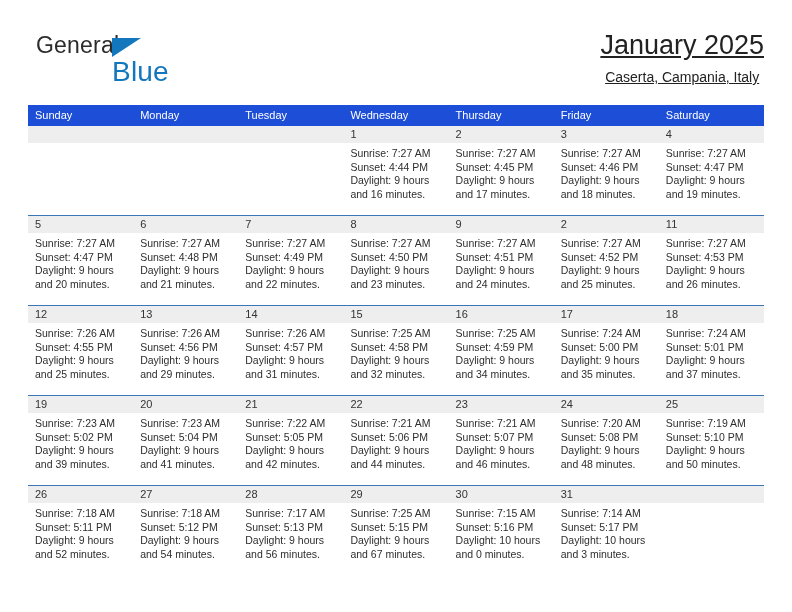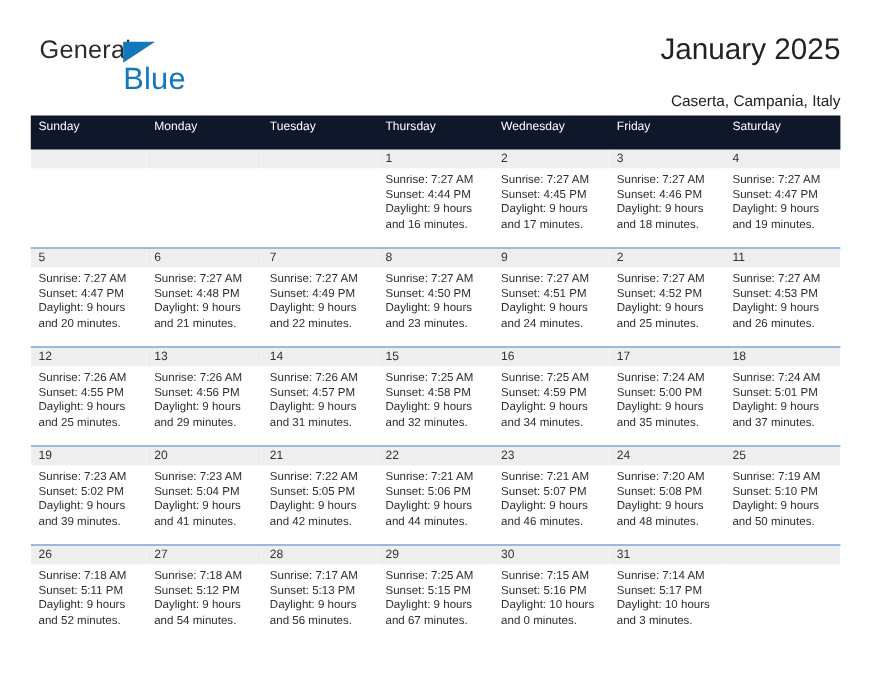--- a/index.html
+++ b/index.html
@@ -63,47 +63,49 @@
     font-size: 28px;
     color: #1277bd;
     letter-spacing: 0.2px;
   }
 
   .title-block {
     position: absolute;
     right: 0;
     top: 0;
     text-align: right;
+    text-decoration: underline;
   }
   .cal-title {
     font-size: 27px;
     color: #222222;
     line-height: 34px;
     white-space: nowrap;
   }
   .cal-subtitle {
     font-size: 14px;
     color: #222222;
     line-height: 20px;
-    margin-top: 19px;
+    margin-top: 5px;
     white-space: nowrap;
+    text-align: center;
   }
 
   
   .calendar {
     position: absolute;
     left: 28px;
     top: 105px;
     width: 736px;
   }
 
   .dow-row {
     display: flex;
-    background: #0f172a;
-    height: 31px;
+    background: #1d4ed8;
+    height: 21px;
   }
   .dow-cell {
     flex: 1 1 0;
     color: #ffffff;
     font-size: 11px;
     line-height: 21px;
     padding-left: 7px;
     box-sizing: border-box;
     white-space: nowrap;
     overflow: hidden;
@@ -169,22 +171,22 @@
       <div class="cal-subtitle">Caserta, Campania, Italy</div>
     </div>
 
   </div>
 
   <div class="calendar">
     <div class="dow-row" id="dow-row">
         <div class="dow-cell">Sunday</div>
         <div class="dow-cell">Monday</div>
         <div class="dow-cell">Tuesday</div>
+        <div class="dow-cell">Wednesday</div>
         <div class="dow-cell">Thursday</div>
-        <div class="dow-cell">Wednesday</div>
         <div class="dow-cell">Friday</div>
         <div class="dow-cell">Saturday</div>
       </div>
     <div id="weeks-container">
         <div class="week-row">
           <div class="week-inner">
             <div class="day-cell empty">
               <div class="daynum-band">
                 <span class="daynum"></span>
               </div>

